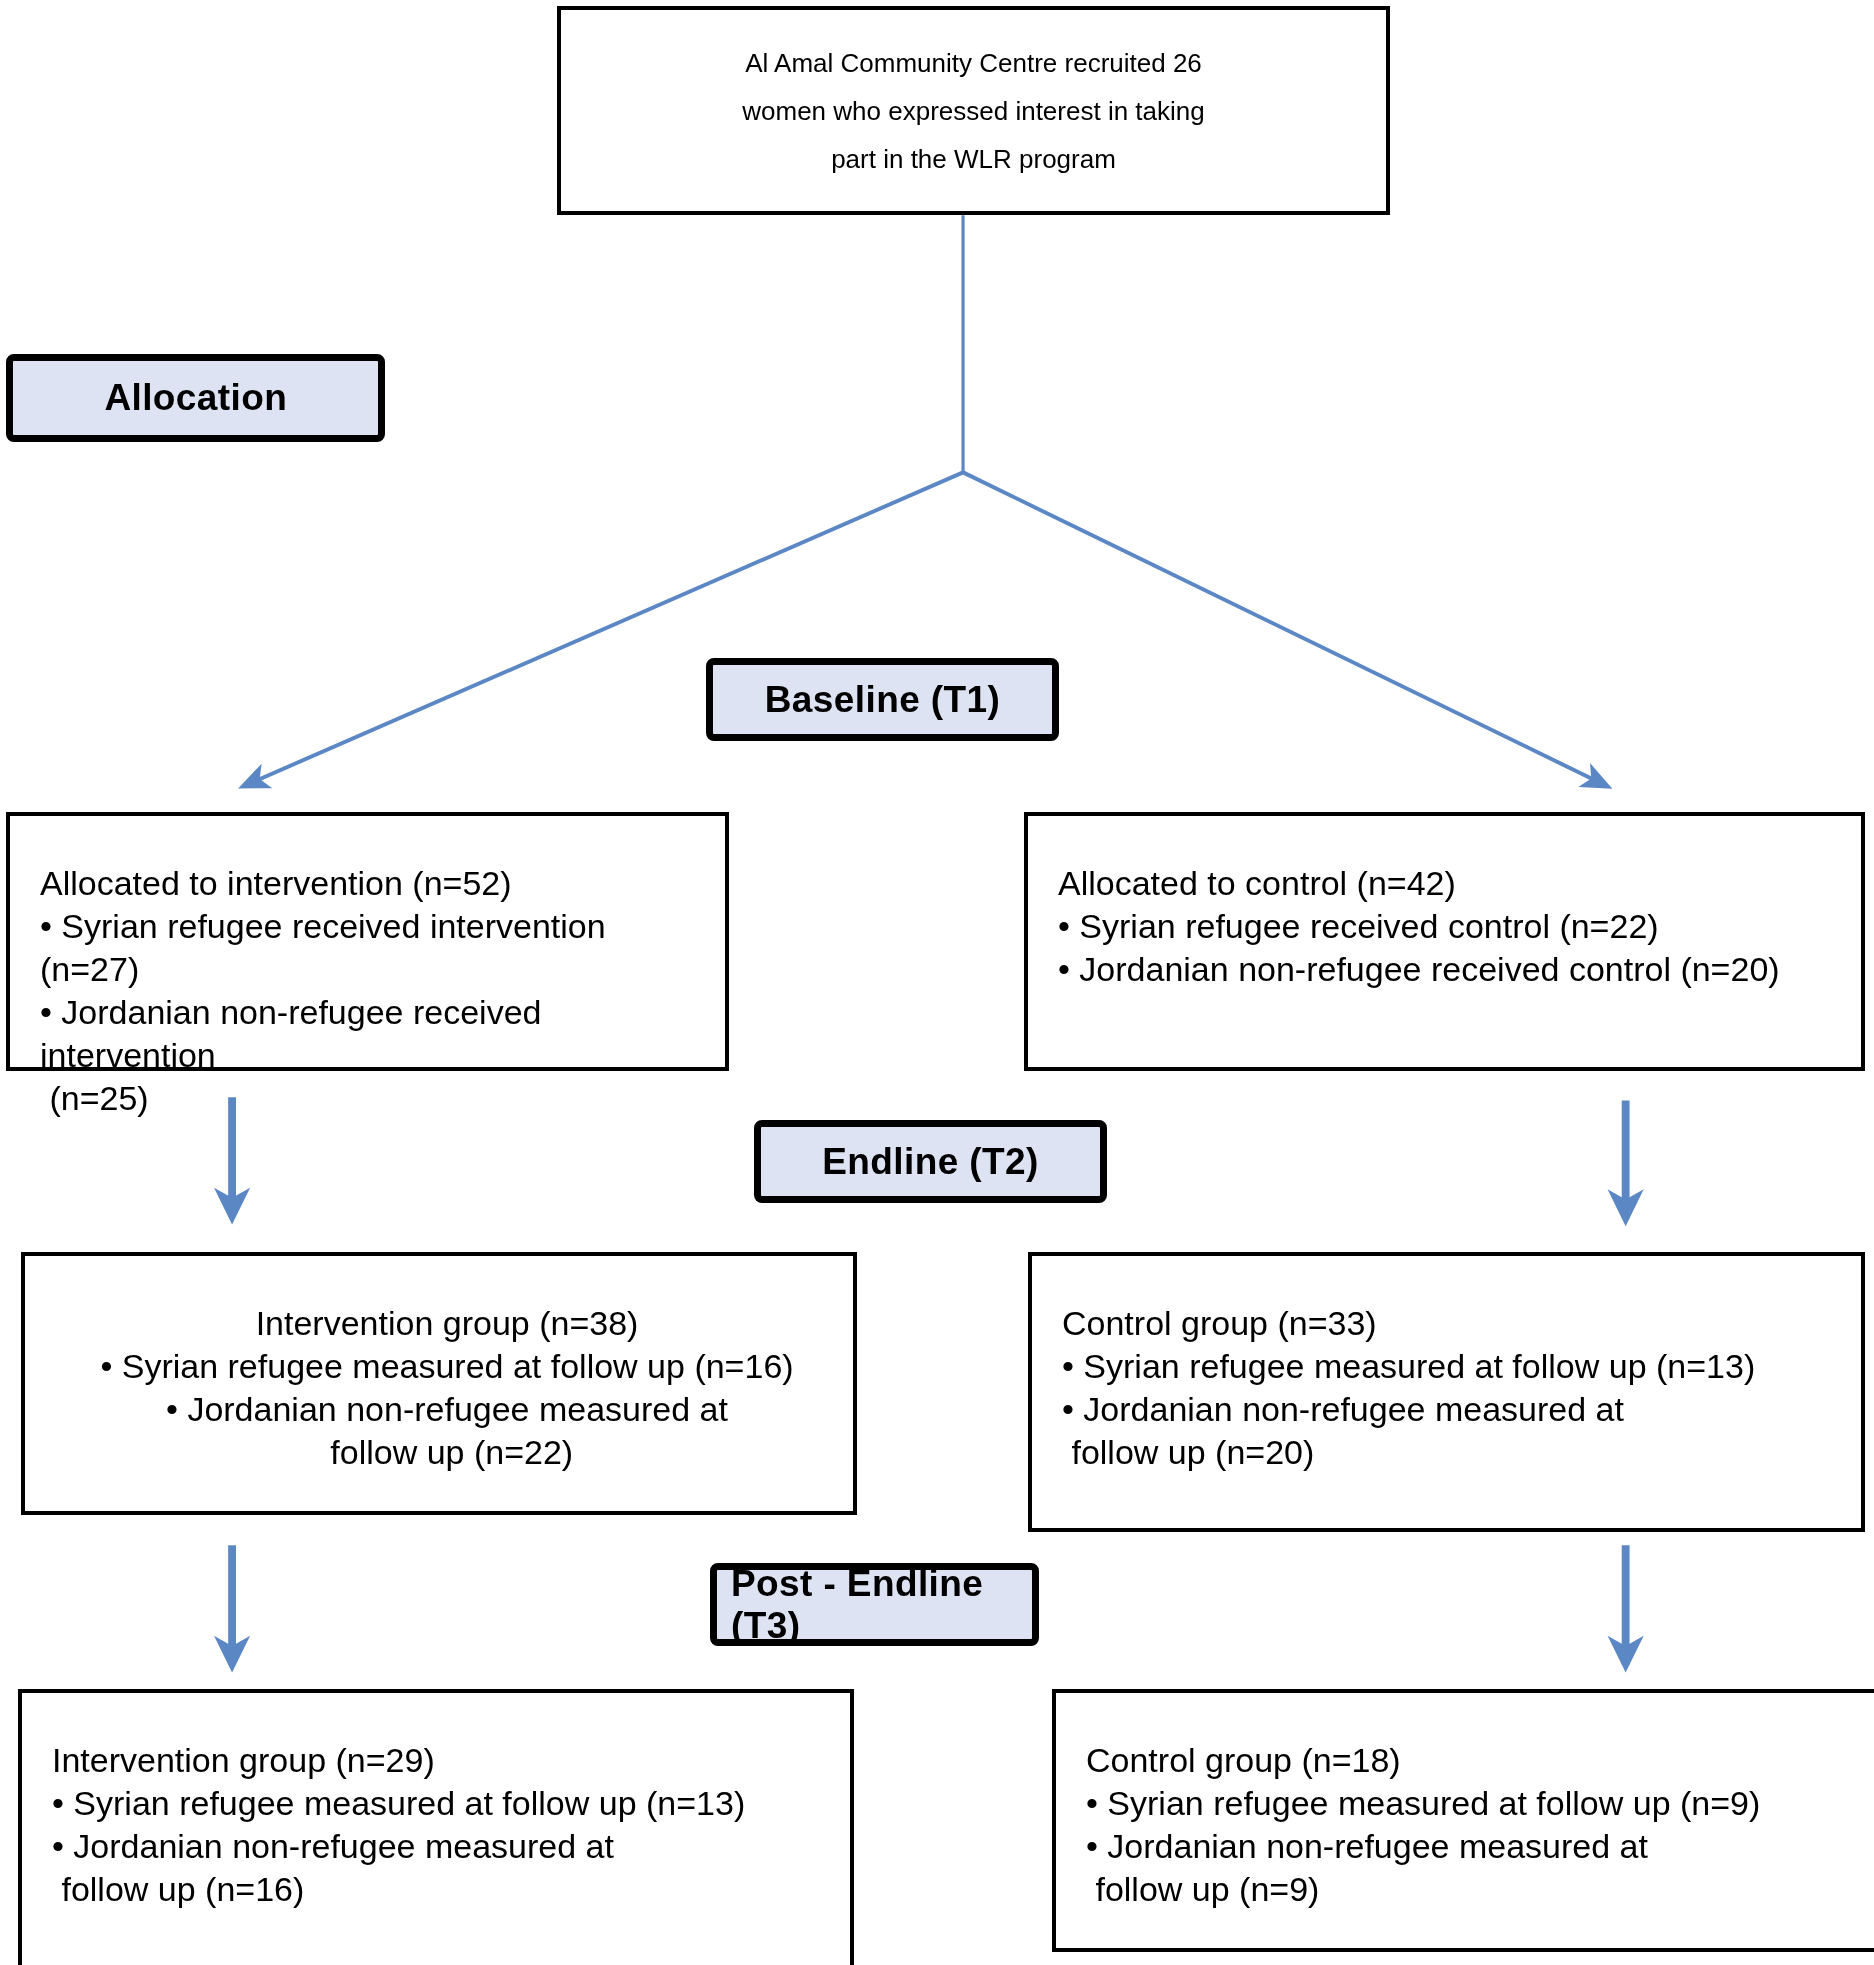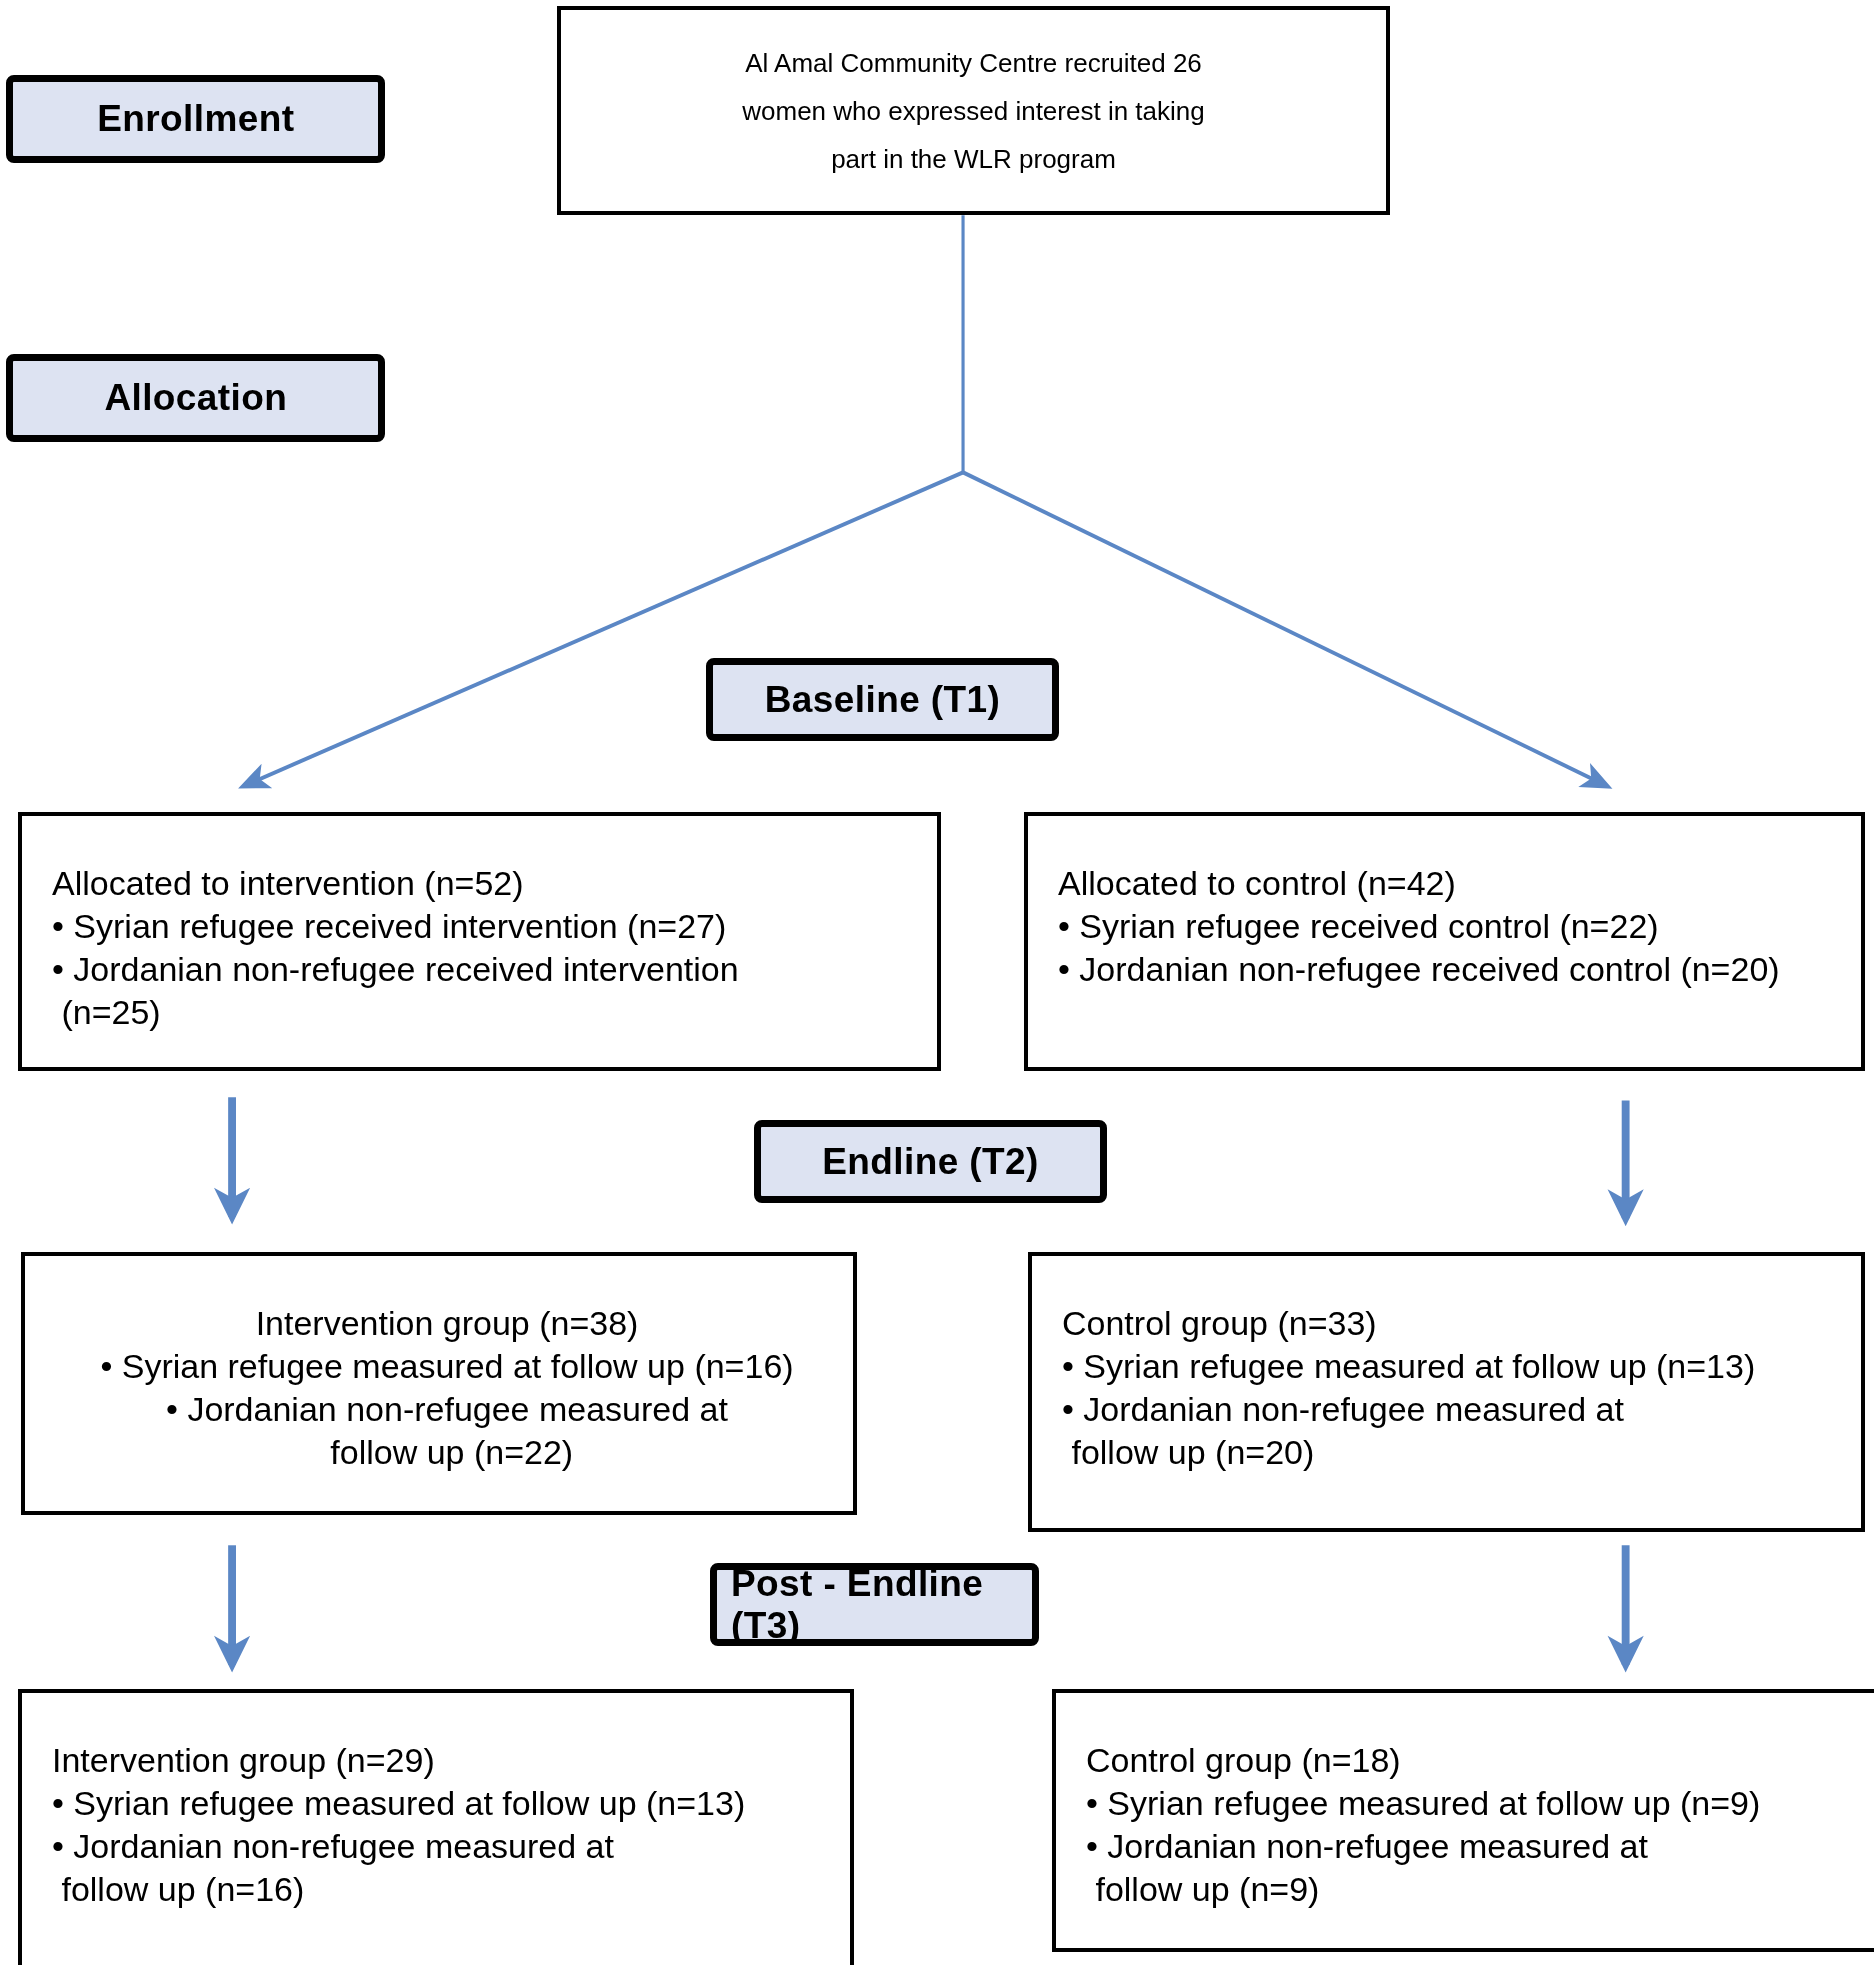--- a/index.html
+++ b/index.html
@@ -61,21 +61,21 @@
   .bl{ white-space:pre-wrap; }
 
   
   #lbl-enrollment { left:6.3px;   top:75px;   width:379px; height:88px; }
   #lbl-allocation { left:6.3px;   top:354px;  width:379px; height:88px; }
   #lbl-baseline   { left:706px; top:658px;  width:353px; height:83px; }
   #lbl-endline    { left:706px; top:1120px; width:353px; height:83px;margin-left:48px; }
   #lbl-postendline{ left:710px; top:1563px; width:329px; height:83px;padding-left:14px; }
 
   #box-top       { left:557px;  top:6.3px;    width:833px; height:209px; }
-  #box-alloc-int { left:18px;   top:812px; width:923px; height:259px; }
+  #box-alloc-int { left:6px;   top:812px; width:723px; height:259px; }
   #box-alloc-ctl { left:1024px; top:812px; width:841px; height:259px; }
   #box-t2-int    { left:21px;   top:1252px; width:836px; height:263px;text-align:center; }
   #box-t2-ctl    { left:1028px; top:1252px; width:837px; height:280px; }
   #box-t3-int    { left:18px;   top:1689px; width:836px; height:325px; }
   #box-t3-ctl    { left:1028px; top:1689px; width:837px; height:263px;margin-left:24px; }
 </style>
 </head>
 <body>
 
 <div class="canvas">
@@ -94,23 +94,20 @@
     <line x1="1225" y1="601" x2="310" y2="1000" stroke-width="5" marker-end="url(#ah-thin)"></line>
     <line x1="1225" y1="601" x2="2044" y2="1000" stroke-width="5" marker-end="url(#ah-thin)"></line>
 
     <line x1="295" y1="1396" x2="295" y2="1548" stroke-width="10" marker-end="url(#ah-thick)"></line>
     <line x1="2068" y1="1400" x2="2068" y2="1550" stroke-width="10" marker-end="url(#ah-thick)"></line>
 
     <line x1="295" y1="1966" x2="295" y2="2118" stroke-width="10" marker-end="url(#ah-thick)"></line>
     <line x1="2068" y1="1966" x2="2068" y2="2118" stroke-width="10" marker-end="url(#ah-thick)"></line>
   </svg>
 
-  <div class="stage-label" id="lbl-enrollment">
-    <span>Enrollment</span>
-  </div>
   <div class="stage-label" id="lbl-allocation">
     <span>Allocation</span>
   </div>
   <div class="stage-label" id="lbl-baseline">
     <span>Baseline (T1)</span>
   </div>
   <div class="stage-label" id="lbl-endline">
     <span>Endline (T2)</span>
   </div>
   <div class="stage-label" id="lbl-postendline">

